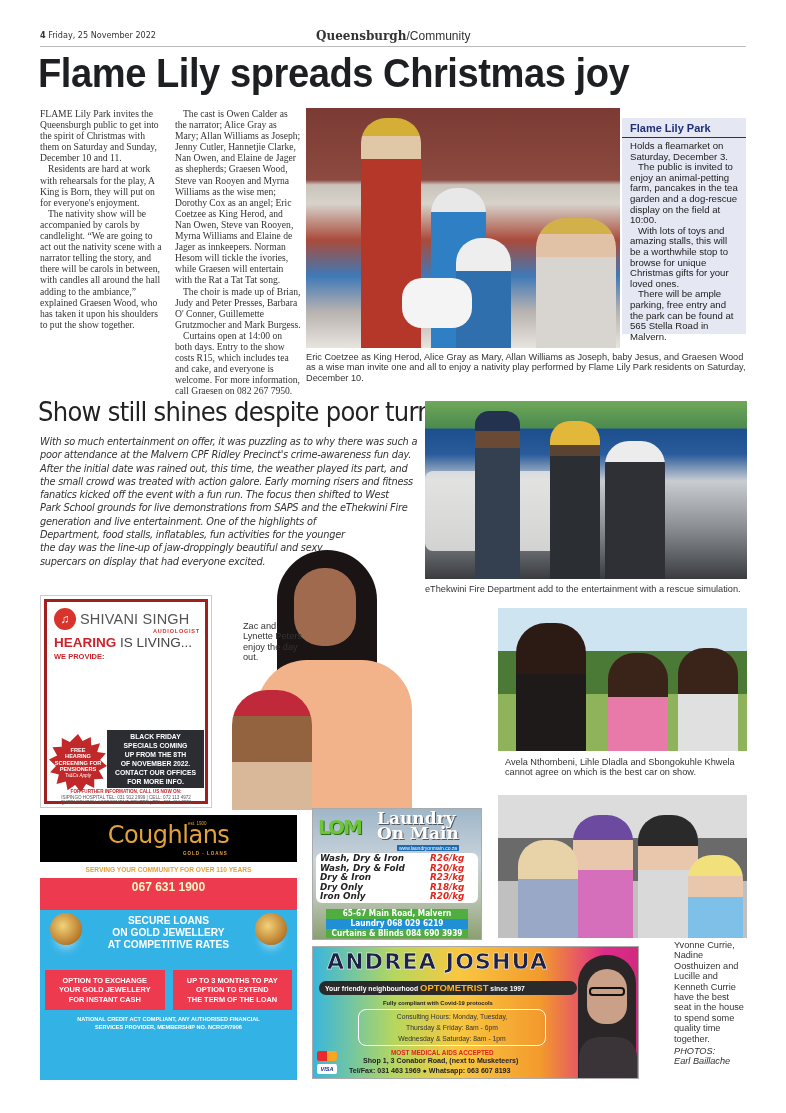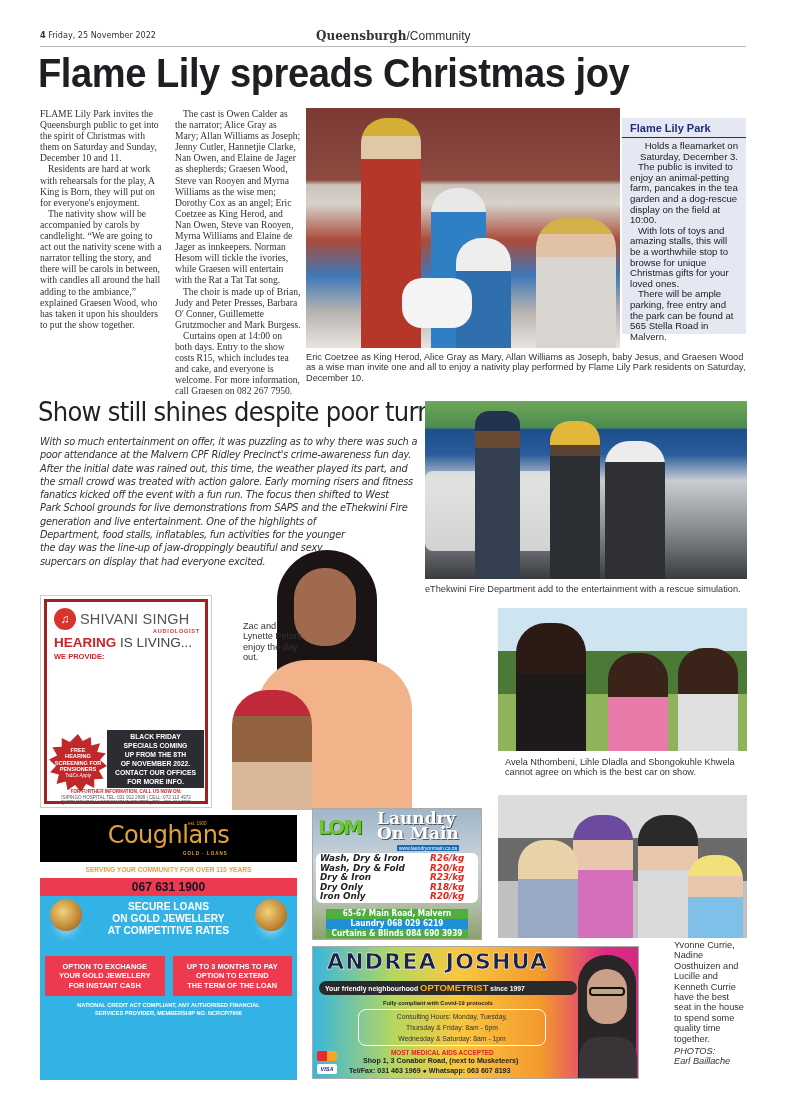--- a/index.html
+++ b/index.html
@@ -27,21 +27,21 @@
   .photo1 .p1a { position:absolute; left: 55px; top: 10px; width: 60px; height: 230px; background: linear-gradient(180deg,#d4ae35 0 8%, #e0c7a6 8% 18%, #b5372a 18% 100%); border-radius: 25px 25px 0 0; }
   .photo1 .p1b { position:absolute; left: 125px; top: 80px; width: 55px; height: 160px; background: linear-gradient(180deg,#e8e8e8 0 15%, #2e7fc4 15% 100%); border-radius: 25px 25px 0 0; }
   .photo1 .p1c { position:absolute; left: 150px; top: 130px; width: 55px; height: 110px; background: linear-gradient(180deg,#eee 0 30%, #2f6fae 30% 100%); border-radius: 25px 25px 0 0; }
   .photo1 .p1d { position:absolute; left: 230px; top: 110px; width: 80px; height: 130px; background: linear-gradient(180deg,#d3b14a 0 12%, #e2c2a6 12% 30%, #d8d5d0 30% 100%); border-radius: 30px 30px 0 0; }
   .photo1 .p1e { position:absolute; left: 96px; top: 170px; width: 70px; height: 50px; background: #f4f4f4; border-radius: 20px; }
 
   .sidebar { left: 622px; top: 118px; width: 124px; height: 216px; background: #e5e7f3; padding: 4px 8px 0 8px; }
   .sidebar .sb-title { font-weight: bold; font-size: 11px; color: #1f2f7a; padding-bottom: 3px; border-bottom: 1px solid #1f2f7a; margin: 0 -8px 3px -8px; padding-left: 8px; }
   .sidebar .sb-body { font-size: 9.6px; line-height: 10.6px; color: #222; }
   .sidebar .sb-body p { text-indent: 8px; }
-  .sidebar .sb-body p.first { text-indent: 0; text-align: right; }
+  .sidebar .sb-body p.first { text-indent: 0; }
 
   .caption { font-size: 9.2px; line-height: 10.4px; color: #333; }
   .cap1 { left: 306px; top: 352px; width: 440px; }
 
   
   .head2 { left: 38px; top: 396px; font-family: "DejaVu Sans", sans-serif; font-size: 27px; color: #222; letter-spacing: -0.8px; transform: scaleX(0.9); transform-origin: left top; white-space: nowrap; }
   .intro { left: 40px; top: 435px; width: 390px; font-family: "DejaVu Sans", sans-serif; font-style: italic; font-size: 9.8px; line-height: 13.3px; color: #333; letter-spacing: -0.25px; }
   .intro span { display:block; white-space: nowrap; }
 
   .photo2 { left: 425px; top: 401px; width: 322px; height: 178px; background: linear-gradient(180deg, #6fa85a 0%, #4c8a4e 15%, #1d4f8f 16%, #2a5c9c 30%, #c9cdd2 45%, #8d9196 70%, #3a3c3f 100%); }
@@ -95,21 +95,21 @@
   
   .ad-coughlans { left: 40px; top: 815px; width: 257px; height: 265px; background: #33b2e6; }
   .cg-top { height: 47px; background: #000000; position: relative; text-align: center; }
   .cg-est { position:absolute; left: 148px; top: 6px; font-size: 4.5px; color: #e3a33a; }
   .cg-logo { padding-top: 6px; font-size: 24px; color: #e3a33a; font-family: "DejaVu Sans", sans-serif; letter-spacing: -0.5px; }
   .cg-gl { position:absolute; left: 143px; top: 36px; font-size: 4.5px; color: #e3a33a; letter-spacing: 1px; font-weight: bold; }
   .cg-serve { height: 16px; background: #fff; color: #e3a33a; font-size: 6.6px; font-weight: bold; text-align: center; line-height: 16px; }
   .cg-office { text-align: center; color: #1b2a64; padding-top: 5px; height: 40px; }
   .cg-office .o1 { font-size: 12px; font-weight: bold; }
   .cg-office .o2 { font-size: 6.2px; margin-top: 1px; }
-  .cg-phone { height: 18px; background: #ee3a4f; color: #0f172a; font-size: 12px; font-weight: bold; text-align: center; line-height: 18px; }
+  .cg-phone { height: 32px; background: #ee3a4f; color: #fef9c3; font-size: 12px; font-weight: bold; text-align: center; line-height: 18px; }
   .cg-secure { position: relative; height: 60px; text-align: center; color: #fff; font-weight: bold; font-size: 10.2px; line-height: 12px; padding-top: 5px; }
   .cg-coin { position:absolute; top: 3px; width: 32px; height: 32px; border-radius: 50%; background: radial-gradient(circle at 40% 40%, #f3d27a, #b7792a 70%, #7a4a16); box-shadow: 0 10px 8px -6px rgba(255,255,255,.5); }
   .cg-coin.l { left: 10px; } .cg-coin.r { right: 10px; }
   .cg-boxes { display:flex; gap: 8px; padding: 0 5px; }
   .cg-box { flex:1; height: 40px; background: #ee3a4f; color: #fff; font-size: 7.4px; font-weight: bold; text-align: center; line-height: 9.4px; padding-top: 6px; }
   .cg-nca { color: #fff; font-size: 5.6px; font-weight: bold; text-align: center; line-height: 7.6px; padding-top: 6px; }
 
   
   .ad-laundry { left: 312px; top: 808px; width: 170px; height: 132px; background: linear-gradient(180deg,#9fb6c9 0%, #c9d3db 40%, #b8c2b0 70%, #8aa070 100%); border: 1px solid #aaa; padding: 3px; }
   .ld-logo { position:absolute; left: 5px; top: 6px; width: 52px; height: 40px; color: #6ec43b; font-size: 20px; font-weight: bold; font-family: "DejaVu Sans", sans-serif; text-shadow: 1px 1px 0 #2b6e16; letter-spacing: -2px; }

